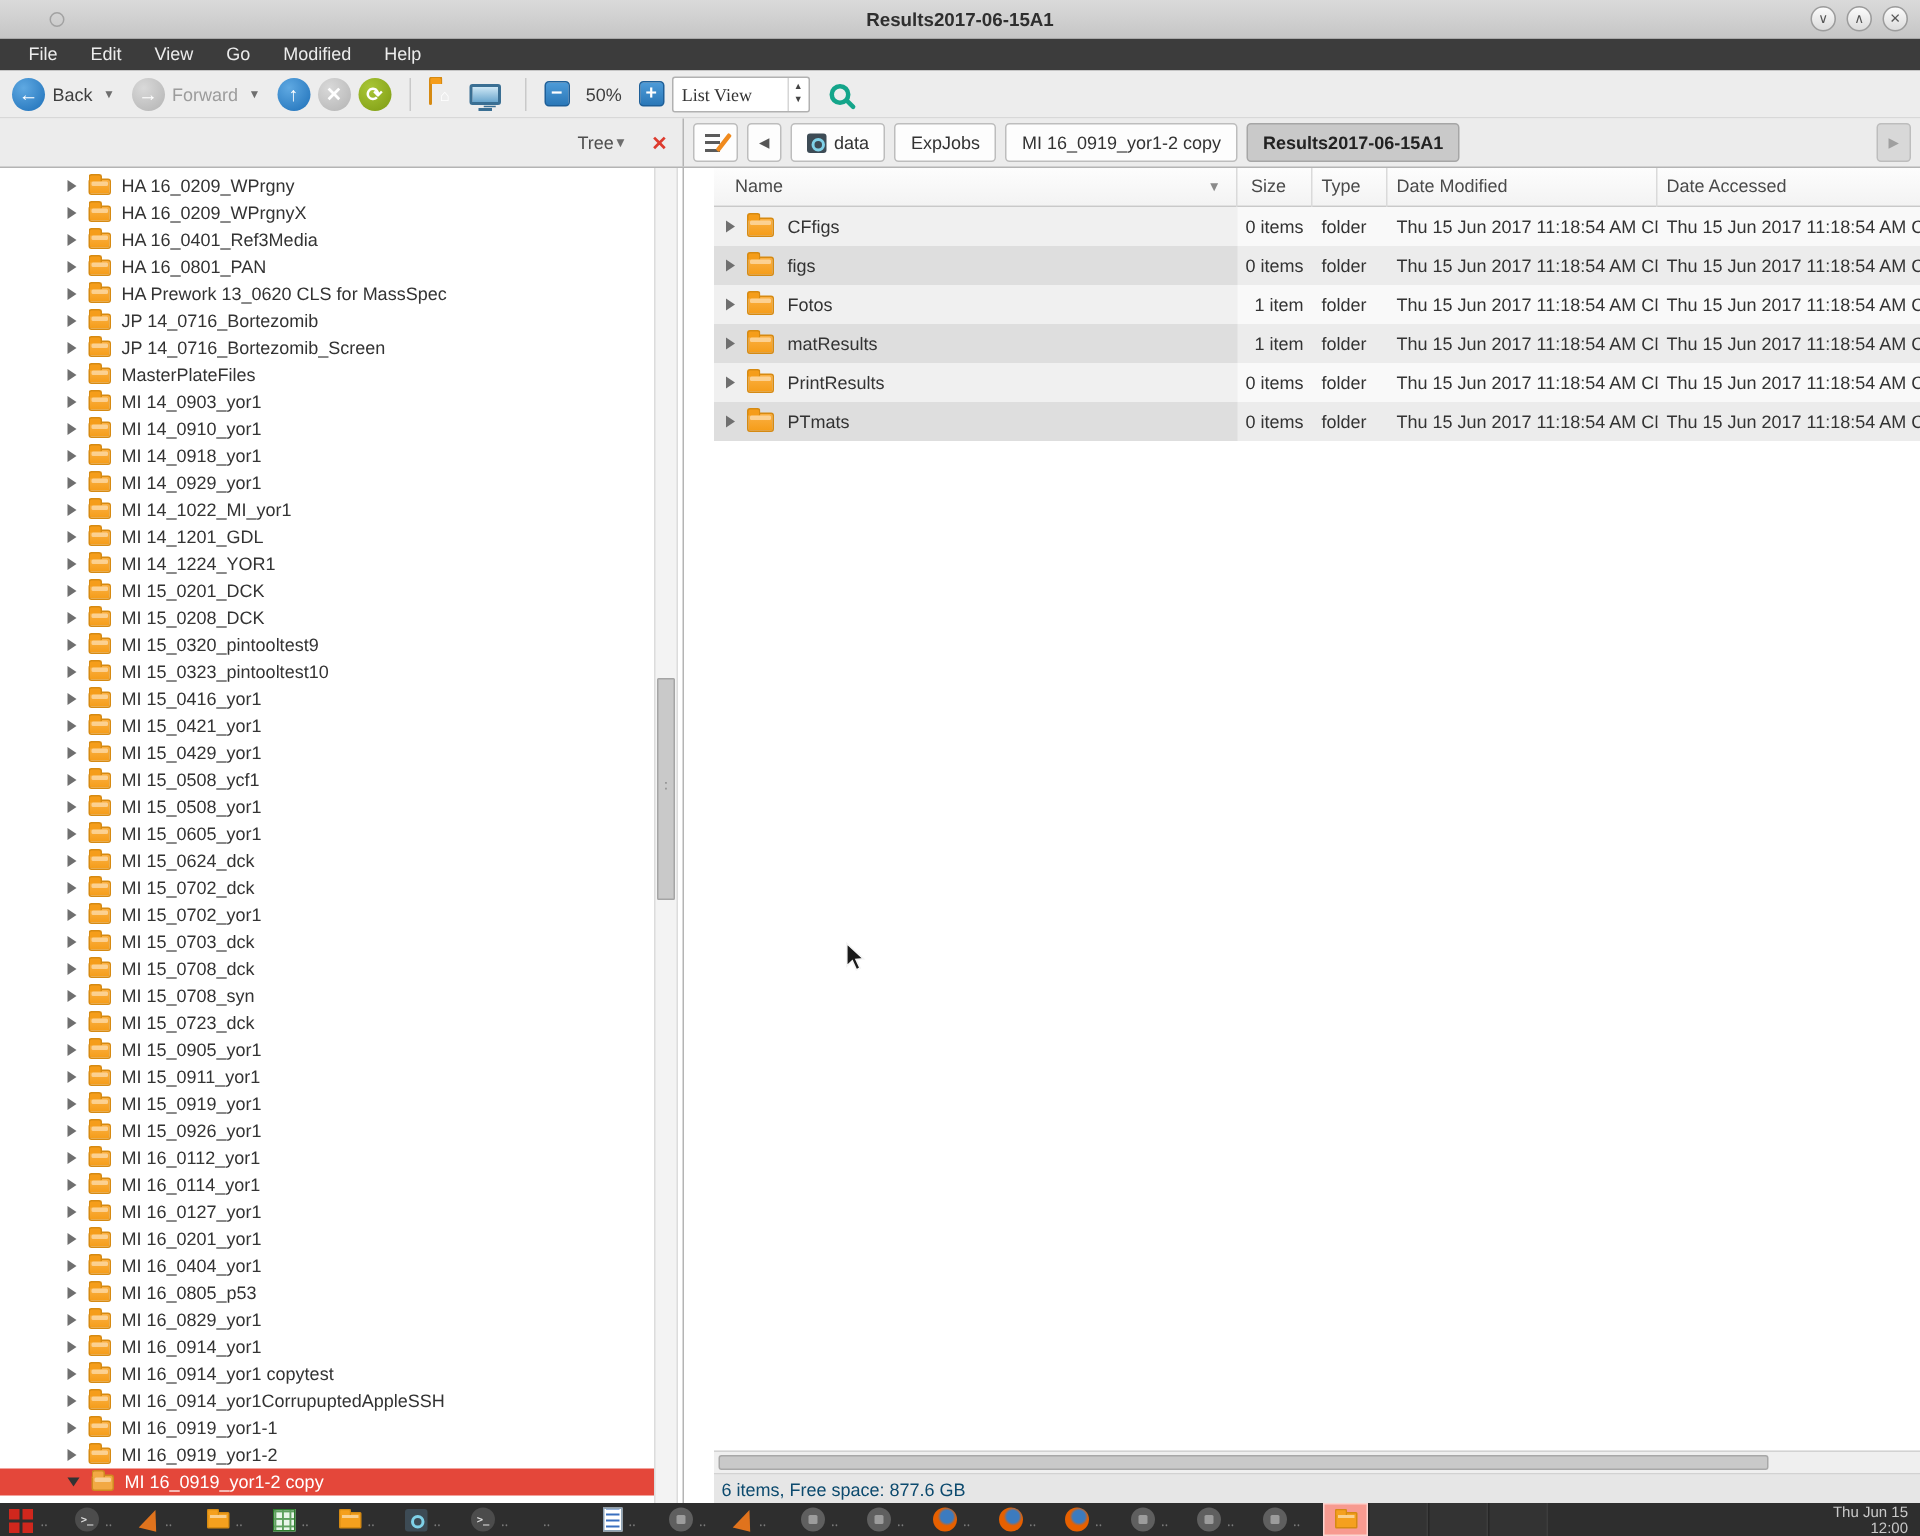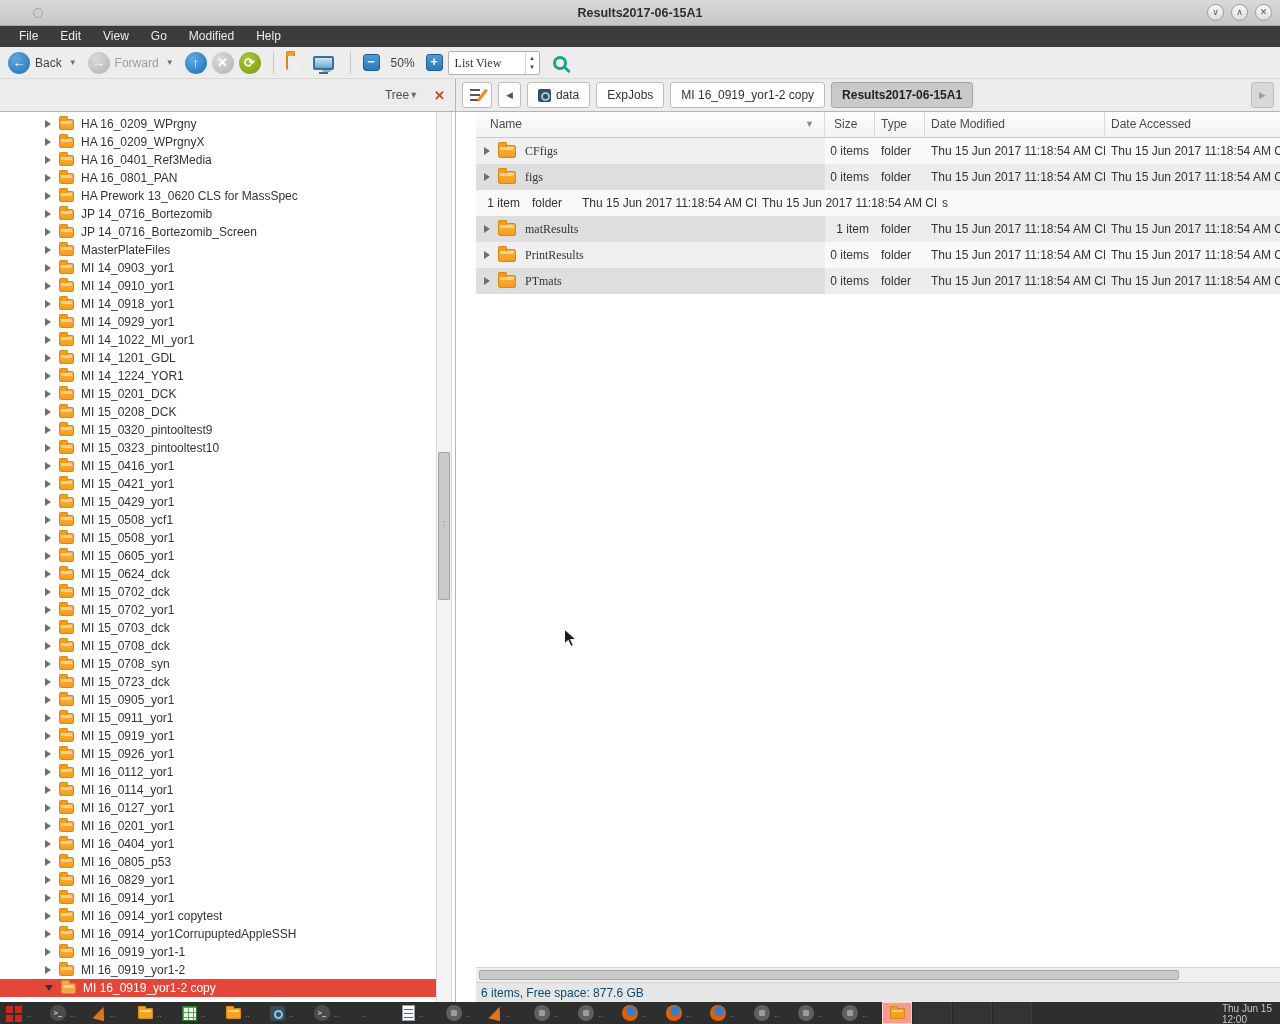--- a/index.html
+++ b/index.html
@@ -85,21 +85,21 @@
   .hc.size { width:50px; flex:0 0 50px; padding-left:9px; }
   .hc.type { width:50px; flex:0 0 50px; }
   .hc.dmod { width:180px; flex:0 0 180px; }
   .hc.dacc { width:180px; flex:0 0 180px; }
   .hc.owner { flex:1; border-right:none; }
   .list-rows { flex:0 0 auto; }
   .frow { height:26px; display:flex; align-items:center; white-space:nowrap; }
   .frow:nth-child(odd) { background:#f9f9f9; }
   .frow:nth-child(even){ background:#ececec; }
   .frow .c { height:26px; display:flex; align-items:center; overflow:hidden; }
-  .frow .c.name { width:349px; flex:0 0 349px; padding-left:6px;font-family:Liberation Serif, serif; }
+  .frow .c.name { width:349px; flex:0 0 349px; padding-left:6px; }
   .frow:nth-child(odd) .c.name { background:#f0f0f0; }
   .frow:nth-child(even) .c.name { background:#dedede; }
   .frow .c.name .tri { margin:0 8px 0 2px; }
   .frow .c.name .folder { width:18px; height:13px; margin-right:9px; flex:0 0 18px; }
   .frow .c.size { width:50px; flex:0 0 50px; justify-content:flex-end; padding-right:6px; }
   .frow .c.type { width:50px; flex:0 0 50px; padding-left:6px; }
   .frow .c.dmod { width:180px; flex:0 0 180px; padding-left:6px; }
   .frow .c.dacc { width:180px; flex:0 0 180px; padding-left:6px; }
   .frow .c.owner { flex:1; padding-left:6px; }
   .list-filler { flex:1; background:#fff; }
@@ -123,21 +123,21 @@
   .tb-folder::after { content:""; position:absolute; left:1px; right:1px; top:1px; height:2px; background:rgba(255,255,255,.5); }
   .tb-folder-brown { background:#ad8653; border-color:#8a6a3c; }
   .tb-folder-brown::before { background:#ad8653; border-color:#8a6a3c; }
   .tb-calc { width:15px; height:15px; background:#e8f5e9; border:1px solid #2d7d2d; background-image:linear-gradient(#5ea05e 1px, transparent 1px), linear-gradient(90deg, #5ea05e 1px, transparent 1px); background-size:5px 5px; }
   .tb-search-tool { width:15px; height:15px; border-radius:2px; background:#3d4b55; position:relative; }
   .tb-search-tool::after { content:""; position:absolute; left:4px; top:4px; width:5px; height:5px; border:2px solid #7fd1e8; border-radius:50%; }
   .tb-writer { width:13px; height:16px; background:#fff; border:1px solid #8fa3b5; background-image:linear-gradient(#3a6fbf 1.5px, transparent 1.5px); background-size:9px 4px; background-position:1px 3px; background-repeat:repeat-y; }
   .tb-appwin { width:16px; height:16px; border-radius:50%; background:#5f5f5f; position:relative; }
   .tb-appwin::after { content:""; position:absolute; left:5px; top:5px; width:6px; height:6px; background:#9c9c9c; border-radius:1px; }
   .tb-firefox { width:16px; height:16px; border-radius:50%; background:radial-gradient(circle at 58% 38%, #3c7bbf 0 30%, #e66000 45% 75%, #ff9500 100%); }
-  .clock { margin-left:auto; text-align:left; color:#c9c9c9; font-size:10px; line-height:11px; padding:1px 8px 0 0; }
+  .clock { margin-left:auto; text-align:right; color:#c9c9c9; font-size:10px; line-height:11px; padding:1px 8px 0 0; }
 
   
   .cursor { position:absolute; left:563px; top:628px; z-index:50; pointer-events:none; }
 </style>
 </head>
 <body>
 
 <div class="window">
 
   <div class="titlebar">
@@ -508,20 +508,25 @@
               <span class="folder"></span>
               <span>figs</span>
             </div>
             <div class="c size">0 items</div>
             <div class="c type">folder</div>
             <div class="c dmod">Thu 15 Jun 2017 11:18:54 AM CDT</div>
             <div class="c dacc">Thu 15 Jun 2017 11:18:54 AM CDT</div>
             <div class="c owner">s</div>
           </div>
           <div class="frow">
+            <div class="c name">
+              <span class="tri"></span>
+              <span class="folder"></span>
+              <span>Fotos</span>
+            </div>
             <div class="c size">1 item</div>
             <div class="c type">folder</div>
             <div class="c dmod">Thu 15 Jun 2017 11:18:54 AM CDT</div>
             <div class="c dacc">Thu 15 Jun 2017 11:18:54 AM CDT</div>
             <div class="c owner">s</div>
           </div>
           <div class="frow">
             <div class="c name">
               <span class="tri"></span>
               <span class="folder"></span>

